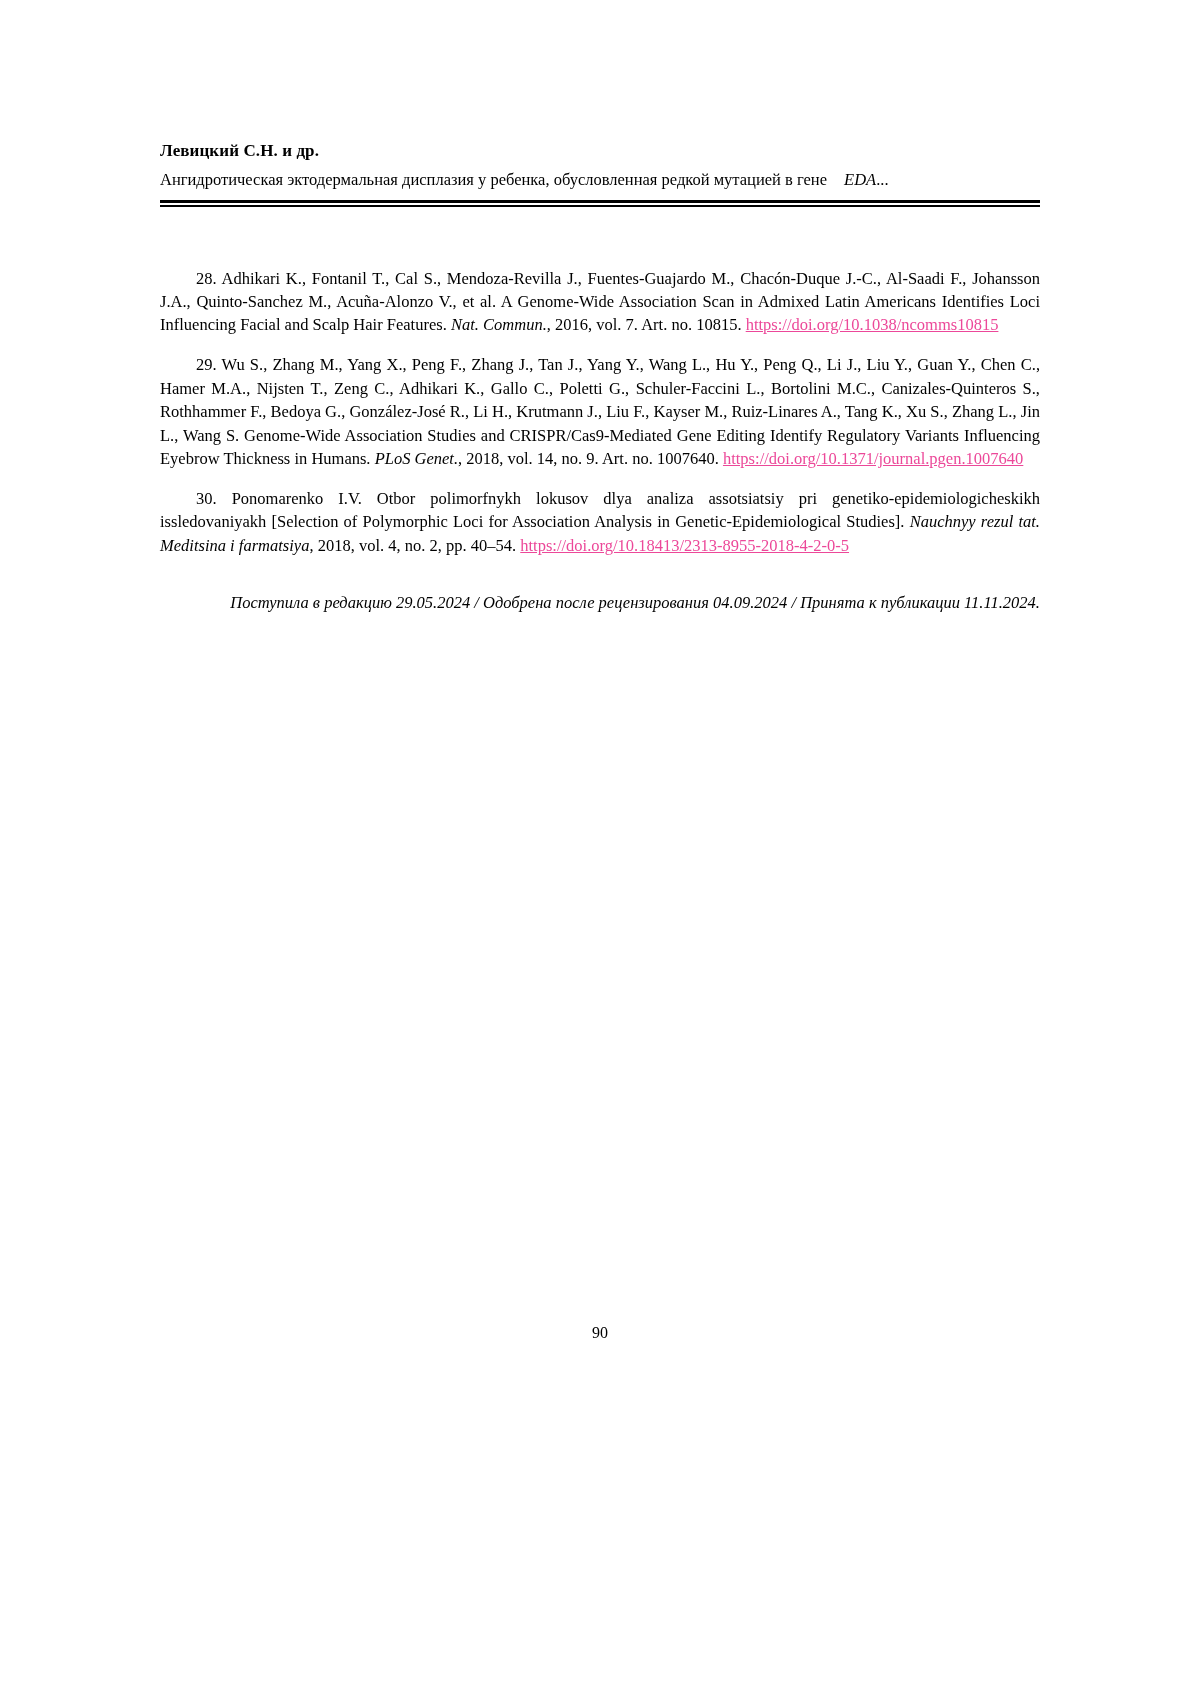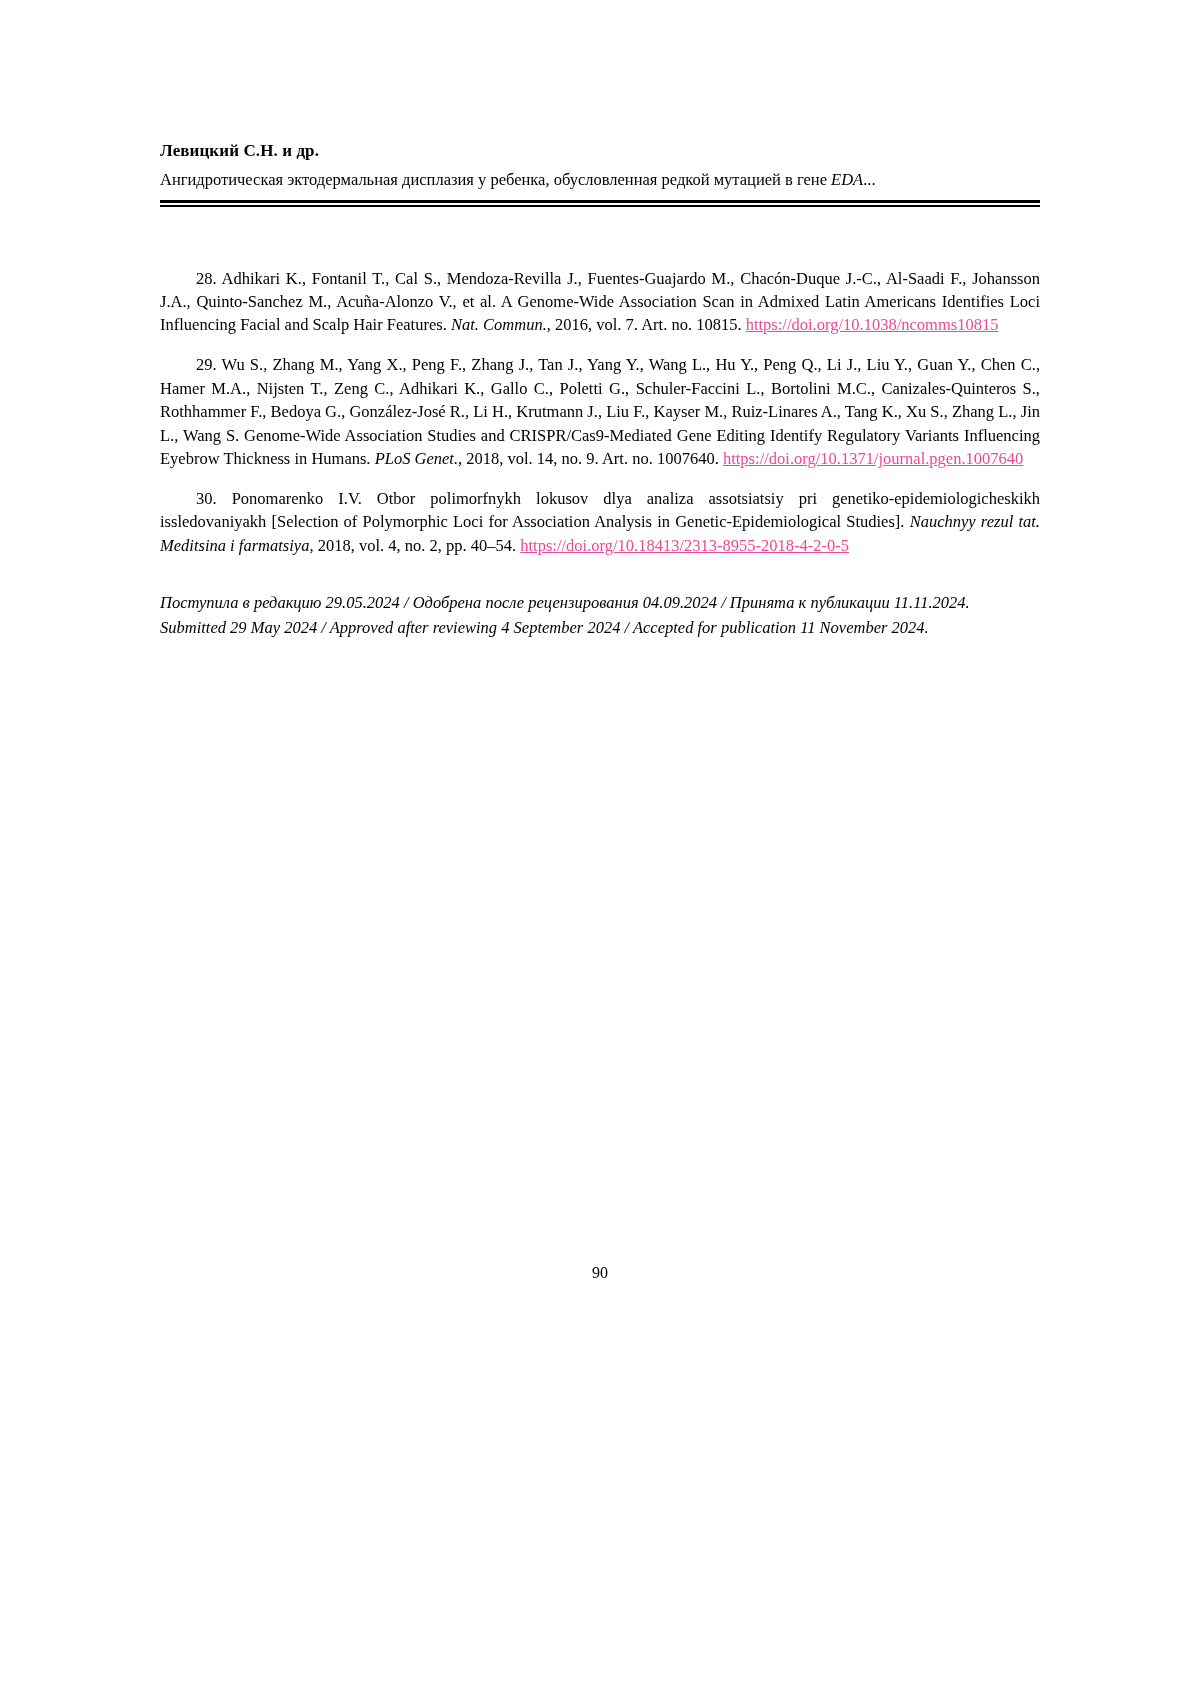--- a/index.html
+++ b/index.html
@@ -36,20 +36,21 @@
     letter-spacing: 0.1px;
   }
   .runhead-title {
     font-family: "Liberation Serif", serif;
     font-size: 16.5px;
     line-height: 1.4;
     margin-top: 5px;
     white-space: nowrap;
   }
   .runhead-title i {
+    margin-left: 13px;
   }
   .rule-wrap {
     margin-top: 9px;
     width: 880px;
   }
   .rule-thick {
     height: 3px;
     background: #000;
   }
   .rule-gap {
@@ -79,29 +80,29 @@
   a.doi {
     color: #ec4899;
     text-decoration: underline;
     word-break: break-all;
   }
   .dates {
     margin-top: 34px;
     font-size: 16.5px;
     font-style: italic;
     line-height: 1.5;
-    text-align: left;
+    text-align: right;
   }
   .dates div {
     white-space: nowrap;
   }
   .folio {
     position: absolute;
     left: 0;
-    top: 1264px;
+    top: 1324px;
     width: 1200px;
     text-align: center;
     font-size: 16px;
   }
 </style>
 </head>
 <body>
 
 <div class="page">
 
@@ -123,20 +124,19 @@
       <p class="ref"><span>28.</span> <span>Adhikari K., Fontanil T., Cal S., Mendoza-Revilla J., Fuentes-Guajardo M., Chacón-Duque J.-C., Al-Saadi F., Johansson J.A., Quinto-Sanchez M., Acuña-Alonzo V., et al. A Genome-Wide Association Scan in Admixed Latin Americans Identifies Loci Influencing Facial and Scalp Hair Features. </span><i>Nat. Commun.</i><span>, 2016, vol. 7. Art. no. 10815. </span><a class="doi" href="#">https://doi.org/10.1038/ncomms10815</a><span></span></p>
 
       <p class="ref"><span>29.</span> <span>Wu S., Zhang M., Yang X., Peng F., Zhang J., Tan J., Yang Y., Wang L., Hu Y., Peng Q., Li J., Liu Y., Guan Y., Chen C., Hamer M.A., Nijsten T., Zeng C., Adhikari K., Gallo C., Poletti G., Schuler-Faccini L., Bortolini M.C., Canizales-Quinteros S., Rothhammer F., Bedoya G., González-José R., Li H., Krutmann J., Liu F., Kayser M., Ruiz-Linares A., Tang K., Xu S., Zhang L., Jin L., Wang S. Genome-Wide Association Studies and CRISPR/Cas9-Mediated Gene Editing Identify Regulatory Variants Influencing Eyebrow Thickness in Humans. </span><i>PLoS Genet.</i><span>, 2018, vol. 14, no. 9. Art. no. 1007640. </span><a class="doi" href="#">https://doi.org/10.1371/journal.pgen.1007640</a><span></span></p>
 
       <p class="ref"><span>30.</span> <span>Ponomarenko I.V. Otbor polimorfnykh lokusov dlya analiza assotsiatsiy pri genetiko-epidemiologicheskikh issledovaniyakh [Selection of Polymorphic Loci for Association Analysis in Genetic-Epidemiological Studies]. </span><i>Nauchnyy rezul tat. Meditsina i farmatsiya</i><span>, 2018, vol. 4, no. 2, pp. 40–54. </span><a class="doi" href="#">https://doi.org/10.18413/2313-8955-2018-4-2-0-5</a><span></span></p>
 
     </div>
 
     <div class="dates">
       <div>Поступила в редакцию 29.05.2024 / Одобрена после рецензирования 04.09.2024 / Принята к публикации 11.11.2024.</div>
-      <div>Submitted 29 May 2024 / Approved after reviewing 4 September 2024 / Accepted for publication 11 November 2024.</div>
     </div>
 
   </div>
 
   <div class="folio">90</div>
 
 </div>
 
 </body></html>

